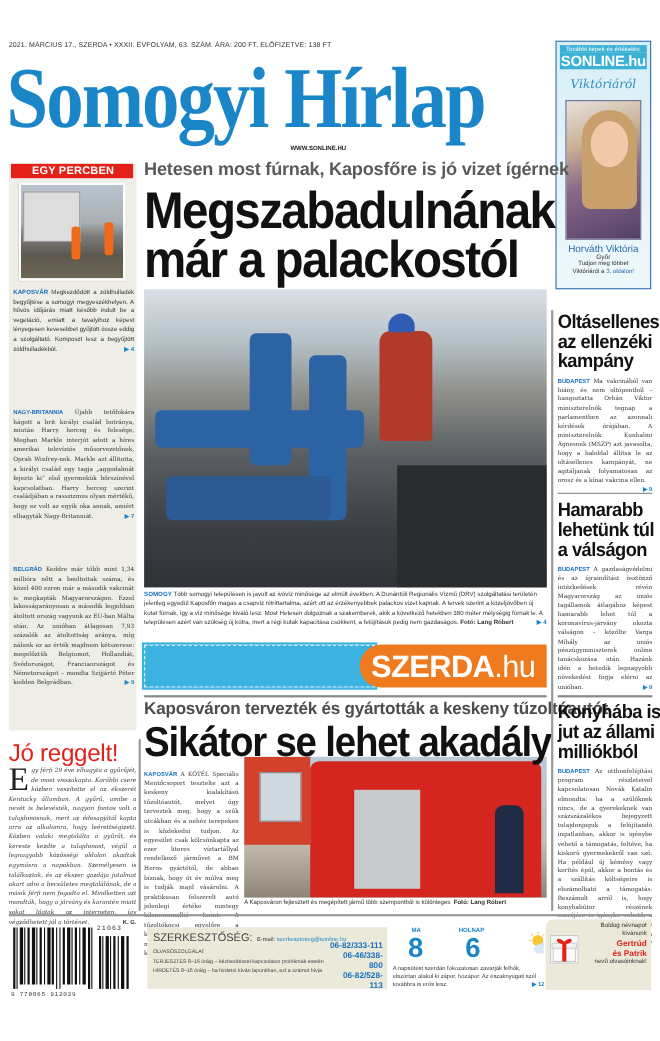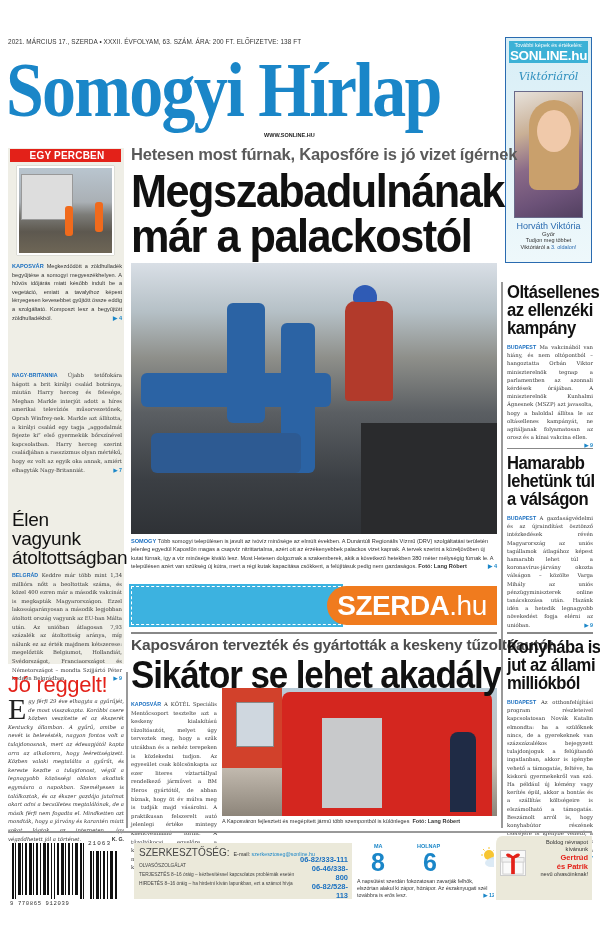--- a/index.html
+++ b/index.html
@@ -21,21 +21,21 @@
   .promo .p-photo { margin: 0 5px; height: 127px; background: linear-gradient(160deg, #e7e2dc 0%, #c9b096 30%, #8a6a88 55%, #6c5278 80%, #524060 100%); border: 1px solid #6a6a8a; position: relative; overflow: hidden; }
   .promo .p-photo .face { position: absolute; left: 22px; top: 18px; width: 34px; height: 42px; border-radius: 50%; background: #f0c9aa; }
   .promo .p-photo .hair { position: absolute; left: 14px; top: 8px; width: 50px; height: 90px; border-radius: 25px 25px 8px 8px; background: #c9a06c; }
   .promo .p-name { font-size: 9px; color: #2a6bb0; text-align: center; margin-top: 3px; }
   .promo .p-city { font-size: 6px; text-align: center; color: #333; }
   .promo .p-more { font-size: 5.5px; text-align: center; color: #333; line-height: 7px; }
   .promo .p-more b { color: #2a6bb0; font-weight: normal; }
 
   
   .leftcol { left: 8px; top: 148px; width: 116px; height: 516px; background: #efeee6; }
-  .egy { left: 10px; top: 149px; width: 111px; height: 13px; background: #e32119; color: #fff; font-weight: bold; font-size: 10px; padding-left: 3px; line-height: 13px; letter-spacing: 0.2px; text-align: center; }
+  .egy { left: 10px; top: 149px; width: 111px; height: 13px; background: #e32119; color: #fff; font-weight: bold; font-size: 10px; padding-left: 19px; line-height: 13px; letter-spacing: 0.2px; }
   .photo1 { left: 17px; top: 166px; width: 97px; height: 89px; border: 2px solid #fff; box-shadow: 0 0 1px #888; background: linear-gradient(180deg, #b9c5cf 0%, #aab0b5 40%, #7c7c78 55%, #5d584f 75%, #6e6656 100%); overflow: hidden; }
   .truck { position: absolute; left: 2px; top: 6px; width: 52px; height: 46px; background: #ddd; border: 1px solid #999; }
   .worker { position: absolute; width: 8px; height: 30px; background: #f06a1c; border-radius: 3px; }
 
   .lh { font-size: 19px; line-height: 19px; color: #111; letter-spacing: -0.3px; }
   .lt { font-family: "DejaVu Serif", serif; font-size: 5.3px; line-height: 8.6px; color: #333; text-align: justify; }
   .lt.sans { font-family: "Liberation Sans", sans-serif; font-size: 5.6px; }
   .kicker { color: #1a6fc0; font-weight: bold; font-family: "Liberation Sans", sans-serif; }
   .arrow { color: #1a86c8; float: right; font-family: "Liberation Sans", sans-serif; font-weight: bold; }
 
@@ -135,21 +135,20 @@
 
 <div class="abs" style="left:12px;top:258px;width:110px;">
   <div class="lt sans" style="margin-top:4px;"><span class="kicker">KAPOSVÁR</span> <span>Megkezdődött a zöldhulladék begyűjtése a somogyi megyeszékhelyen. A hűvös időjárás miatt később indult be a vegetáció, emiatt a tavalyihoz képest lényegesen kevesebbet gyűjtött össze eddig a szolgáltató. Komposzt lesz a begyűjtött zöldhulladékból.</span> <span class="arrow">▶ 4</span></div>
 </div>
 
 <div class="abs" style="left:12px;top:367px;width:110px;">
   <div class="lt" style="margin-top:4px;"><span class="kicker">NAGY-BRITANNIA</span> <span>Újabb tetőfokára hágott a brit királyi család botránya, miután Harry herceg és felesége, Meghan Markle interjút adott a híres amerikai televíziós műsorvezetőnek, Oprah Winfrey-nek. Markle azt állította, a királyi család egy tagja „aggodalmát fejezte ki” első gyermekük bőrszínével kapcsolatban. Harry herceg szerint családjában a rasszizmus olyan mértékű, hogy ez volt az egyik oka annak, amiért elhagyták Nagy-Britanniát.</span> <span class="arrow">▶ 7</span></div>
 </div>
 
 <div class="abs" style="left:12px;top:510px;width:110px;">
-  <div class="lh">Élen vagyunk átoltottságban</div>
   <div class="lt" style="margin-top:4px;"><span class="kicker">BELGRÁD</span> <span>Keddre már több mint 1,34 millióra nőtt a beoltottak száma, és közel 400 ezren már a második vakcinát is megkapták Magyarországon. Ezzel lakosságarányosan a második legjobban átoltott ország vagyunk az EU-ban Málta után. Az unióban átlagosan 7,93 százalék az átoltottság aránya, míg nálunk ez az érték majdnem kétszerese: megelőztük Belgiumot, Hollandiát, Svédországot, Franciaországot és Németországot – mondta Szijjártó Péter kedden Belgrádban.</span> <span class="arrow">▶ 9</span></div>
 </div>
 
 <div class="abs jr-title">Jó reggelt!</div>
 <div class="abs jr-body">
   <span class="dropcap">E</span><span>gy férfi 29 éve elhagyta a gyűrűjét, de most visszakapta. Korábbi csere közben veszítette el az ékszerét Kentucky államban. A gyűrű, amibe a nevét is belevésték, nagyon fontos volt a tulajdonosnak, mert az édesapjától kapta arra az alkalomra, hogy leérettségizett. Közben valaki megtalálta a gyűrűt, és kereste kezdte a tulajdonost, végül a legnagyobb közösségi oldalon akadtak egymásra a napokban. Személyesen is találkoztak, és az ékszer gazdája jutalmat akart adni a becsületes megtalálónak, de a másik férfi nem fogadta el. Mindketten azt mondták, hogy a járvány és karantén miatt sokat lógtak az interneten, így végződhetett jól a történet.</span>
   <b style="float:right;font-style:normal;font-family:'Liberation Sans',sans-serif;">K. G.</b>
 </div>
 <div class="abs vsep" style="left:126px;top:672px;height:156px;"></div>
 

